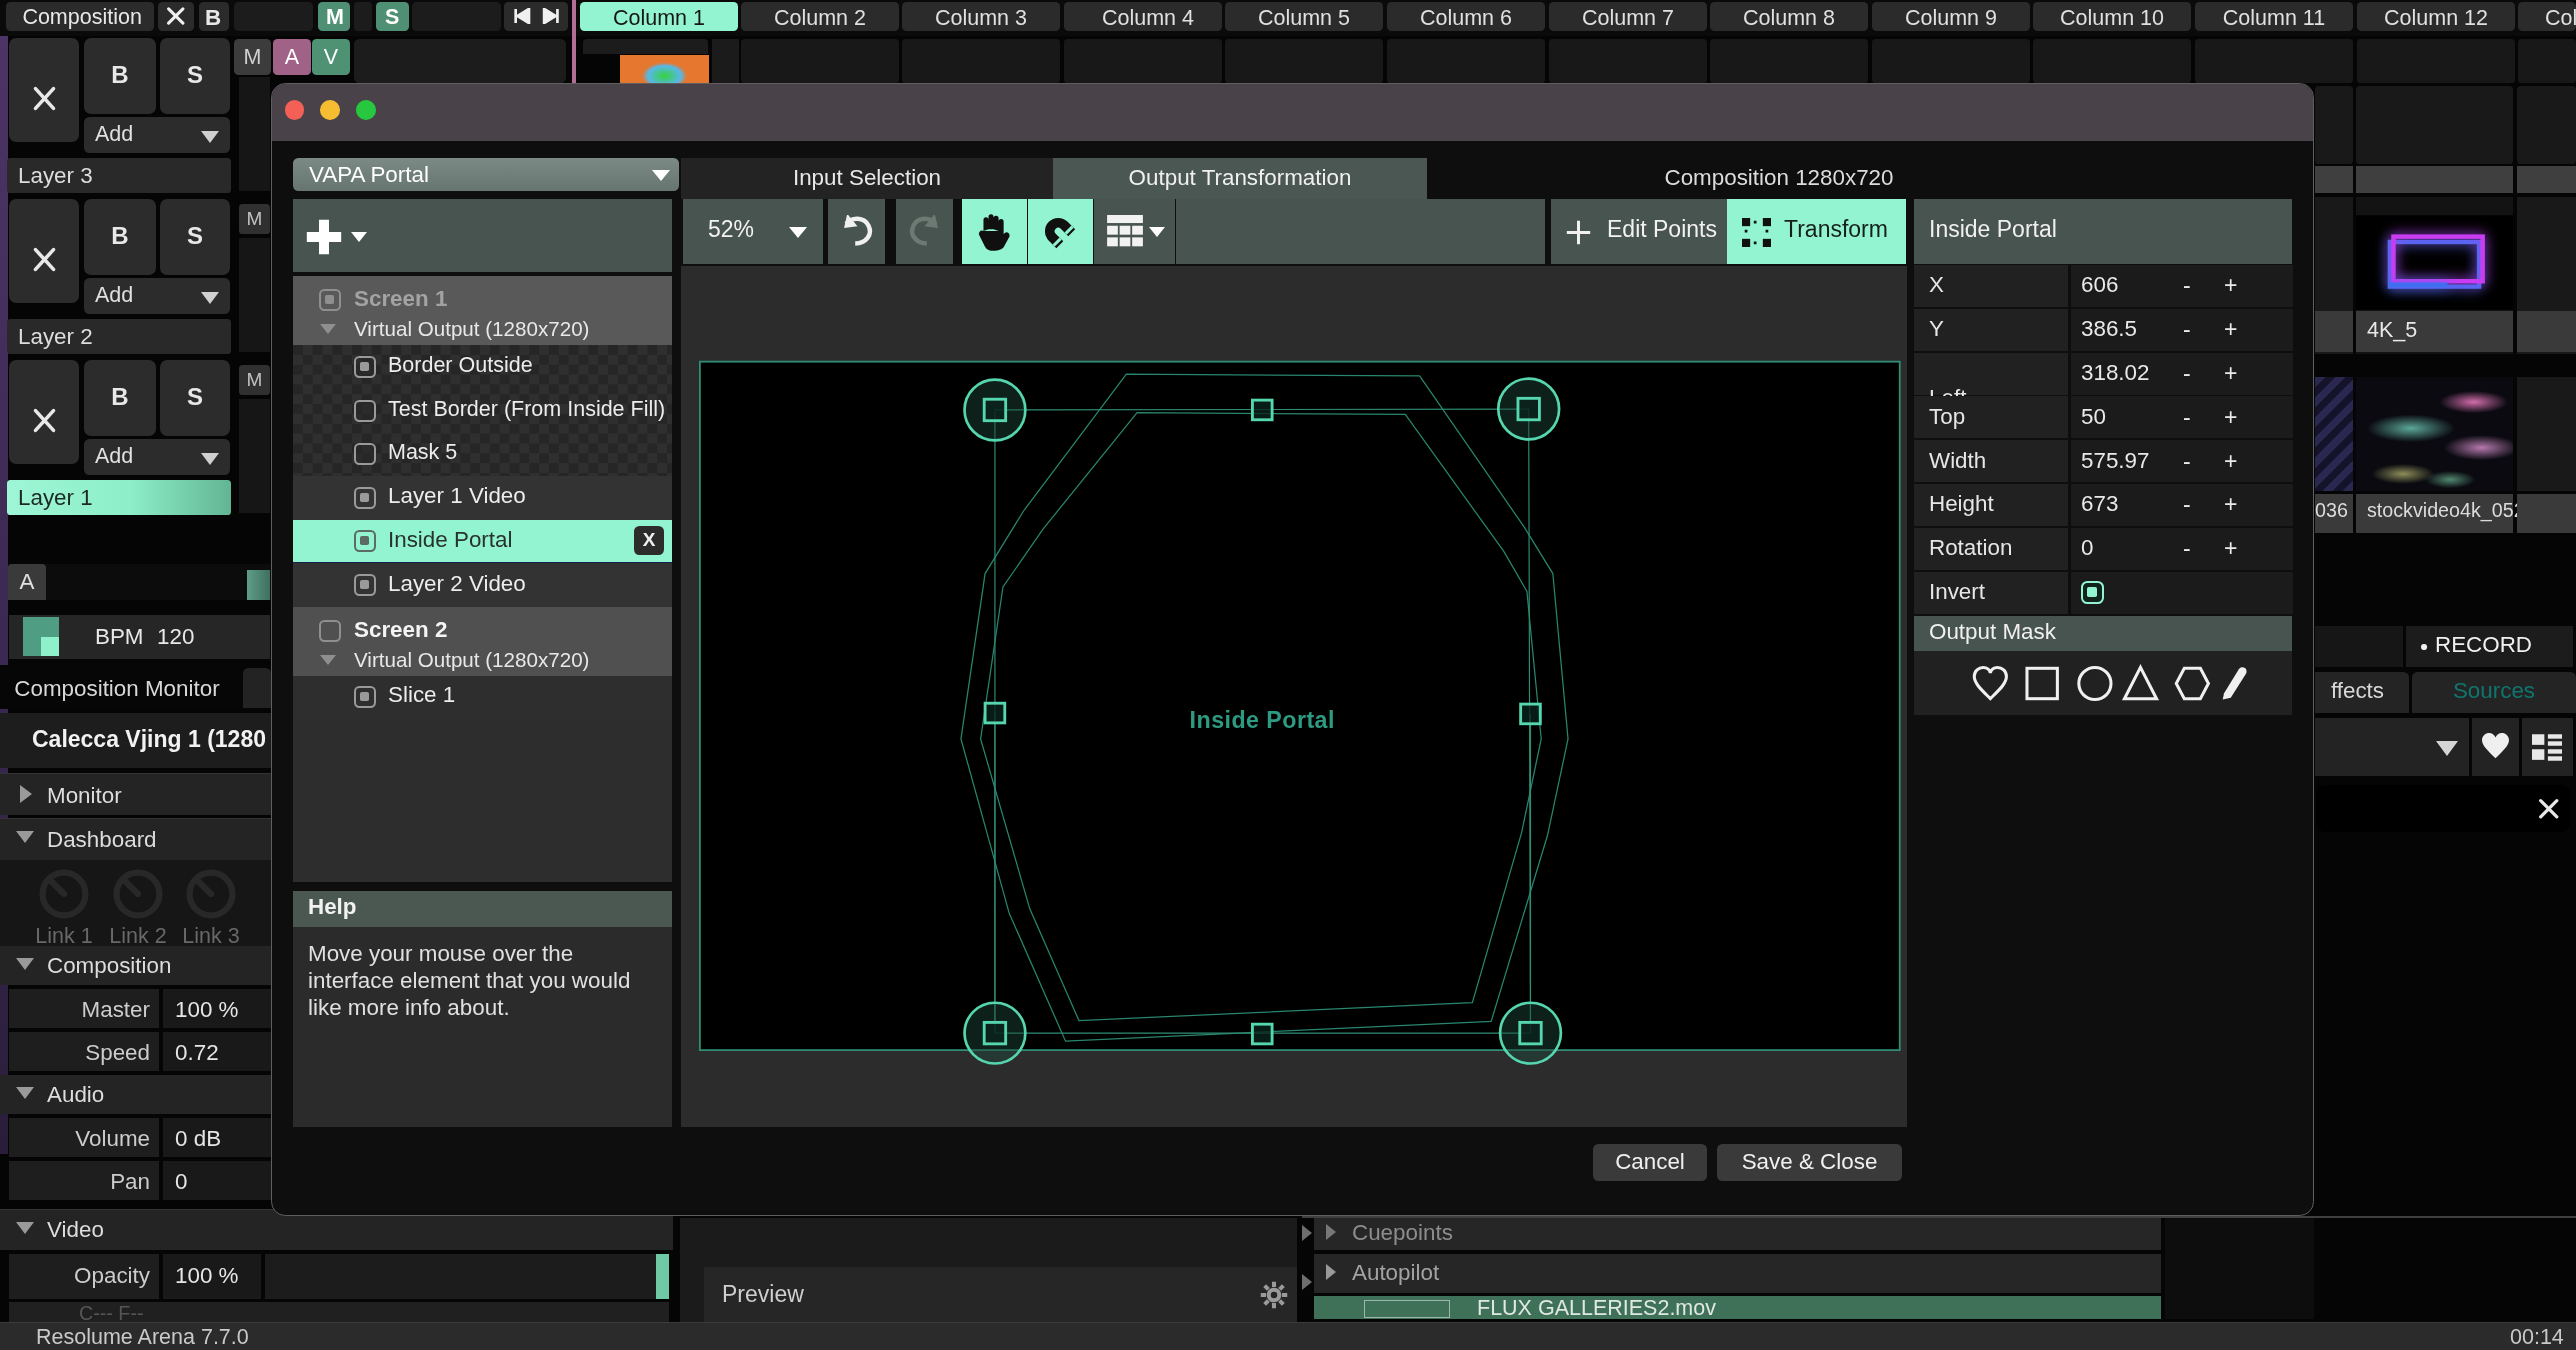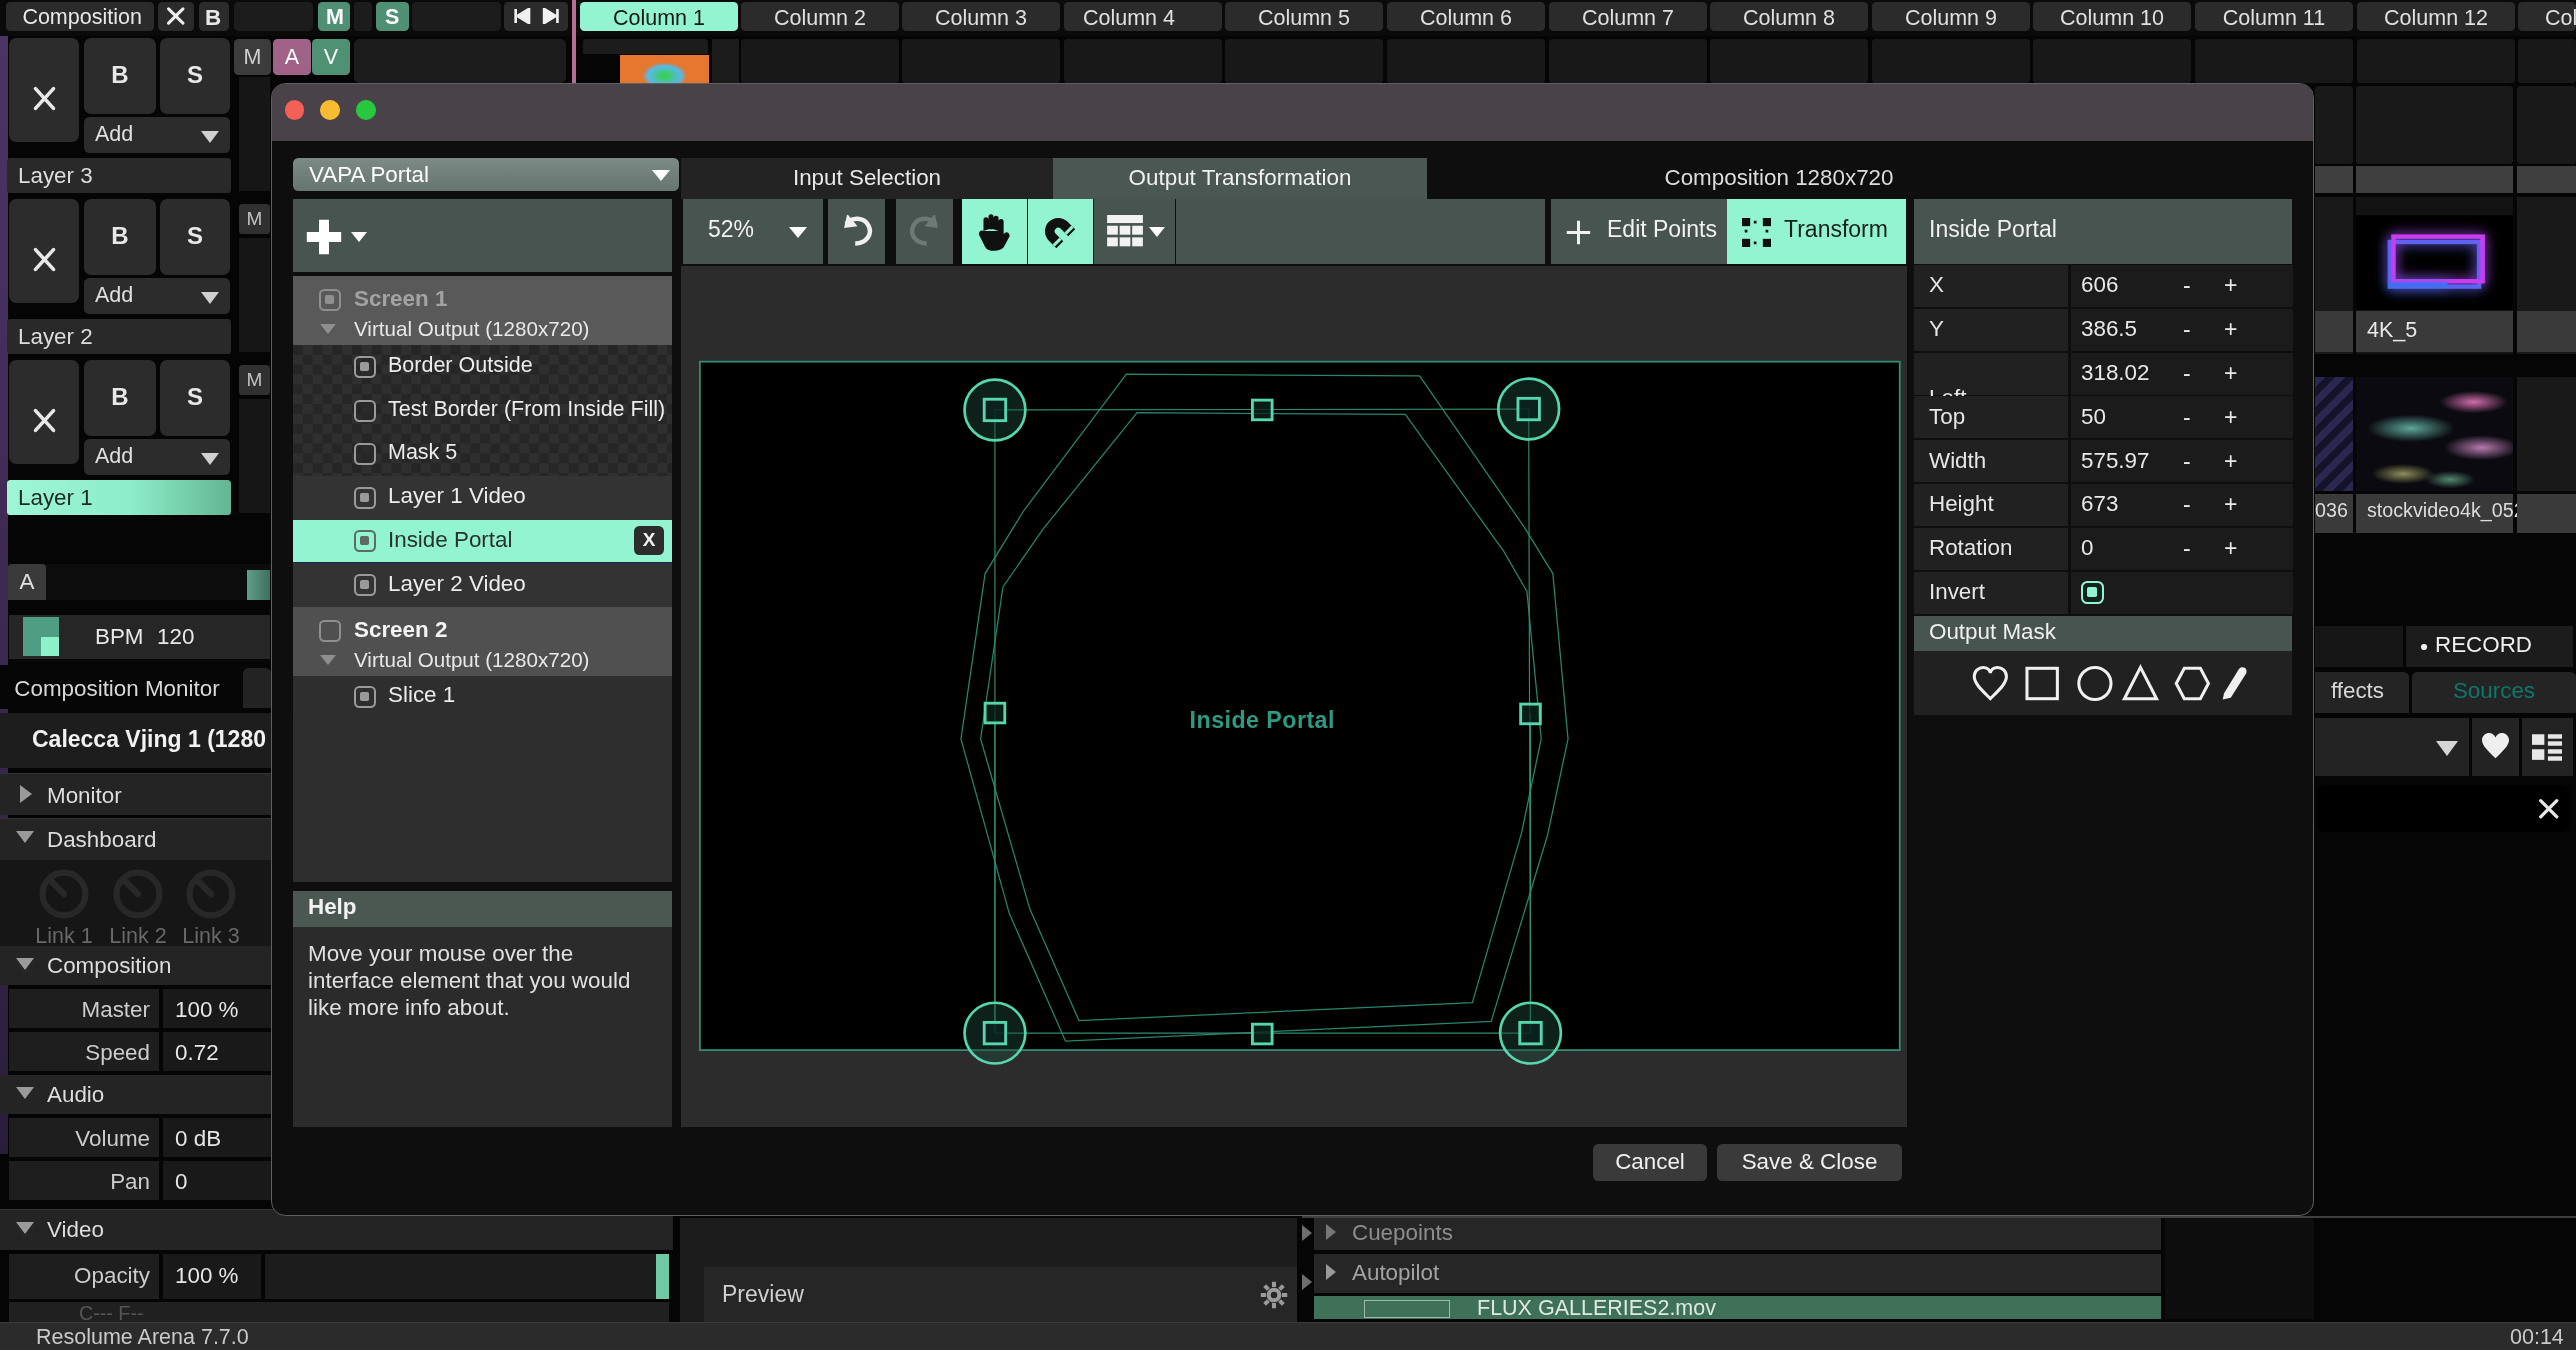--- a/index.html
+++ b/index.html
@@ -33,21 +33,21 @@
     <path d="M4 1 v16 M19 1 L6 9 L19 17 Z" stroke="#f0f0f0" stroke-width="3" fill="#f0f0f0"></path>
     <path d="M51 1 v16 M36 1 L49 9 L36 17 Z" stroke="#f0f0f0" stroke-width="3" fill="#f0f0f0"></path>
   </svg>
 <div class="a" style="left:580px;top:1.8px;width:158px;height:29px;background:#93f4d1;border-radius:4.5px"></div>
 <div class="tx" style="left:580px;top:6.3px;font-size:21.5px;color:#161616;font-weight:normal;width:158px;text-align:center">Column 1</div>
 <div class="a" style="left:741px;top:1.8px;width:158px;height:29px;background:#2b2b2b;border-radius:4.5px;overflow:hidden"></div>
 <div class="tx" style="left:741px;top:6.3px;font-size:21.5px;color:#e0e0e0;font-weight:normal;width:158px;text-align:center">Column 2</div>
 <div class="a" style="left:902px;top:1.8px;width:158px;height:29px;background:#2b2b2b;border-radius:4.5px;overflow:hidden"></div>
 <div class="tx" style="left:902px;top:6.3px;font-size:21.5px;color:#e0e0e0;font-weight:normal;width:158px;text-align:center">Column 3</div>
 <div class="a" style="left:1064px;top:1.8px;width:158px;height:29px;background:#2b2b2b;border-radius:4.5px;overflow:hidden"></div>
-<div class="tx" style="left:1064px;top:6.3px;font-size:21.5px;color:#e0e0e0;font-weight:normal;width:130px;text-align:center">Column 4</div>
+<div class="tx" style="left:1064px;top:6.3px;font-size:21.5px;color:#e0e0e0;font-weight:normal;width:130px;text-align:right">Column 4</div>
 <div class="a" style="left:1225px;top:1.8px;width:158px;height:29px;background:#2b2b2b;border-radius:4.5px;overflow:hidden"></div>
 <div class="tx" style="left:1225px;top:6.3px;font-size:21.5px;color:#e0e0e0;font-weight:normal;width:158px;text-align:center">Column 5</div>
 <div class="a" style="left:1387px;top:1.8px;width:158px;height:29px;background:#2b2b2b;border-radius:4.5px;overflow:hidden"></div>
 <div class="tx" style="left:1387px;top:6.3px;font-size:21.5px;color:#e0e0e0;font-weight:normal;width:158px;text-align:center">Column 6</div>
 <div class="a" style="left:1549px;top:1.8px;width:158px;height:29px;background:#2b2b2b;border-radius:4.5px;overflow:hidden"></div>
 <div class="tx" style="left:1549px;top:6.3px;font-size:21.5px;color:#e0e0e0;font-weight:normal;width:158px;text-align:center">Column 7</div>
 <div class="a" style="left:1710px;top:1.8px;width:158px;height:29px;background:#2b2b2b;border-radius:4.5px;overflow:hidden"></div>
 <div class="tx" style="left:1710px;top:6.3px;font-size:21.5px;color:#e0e0e0;font-weight:normal;width:158px;text-align:center">Column 8</div>
 <div class="a" style="left:1872px;top:1.8px;width:158px;height:29px;background:#2b2b2b;border-radius:4.5px;overflow:hidden"></div>
 <div class="tx" style="left:1872px;top:6.3px;font-size:21.5px;color:#e0e0e0;font-weight:normal;width:158px;text-align:center">Column 9</div>

